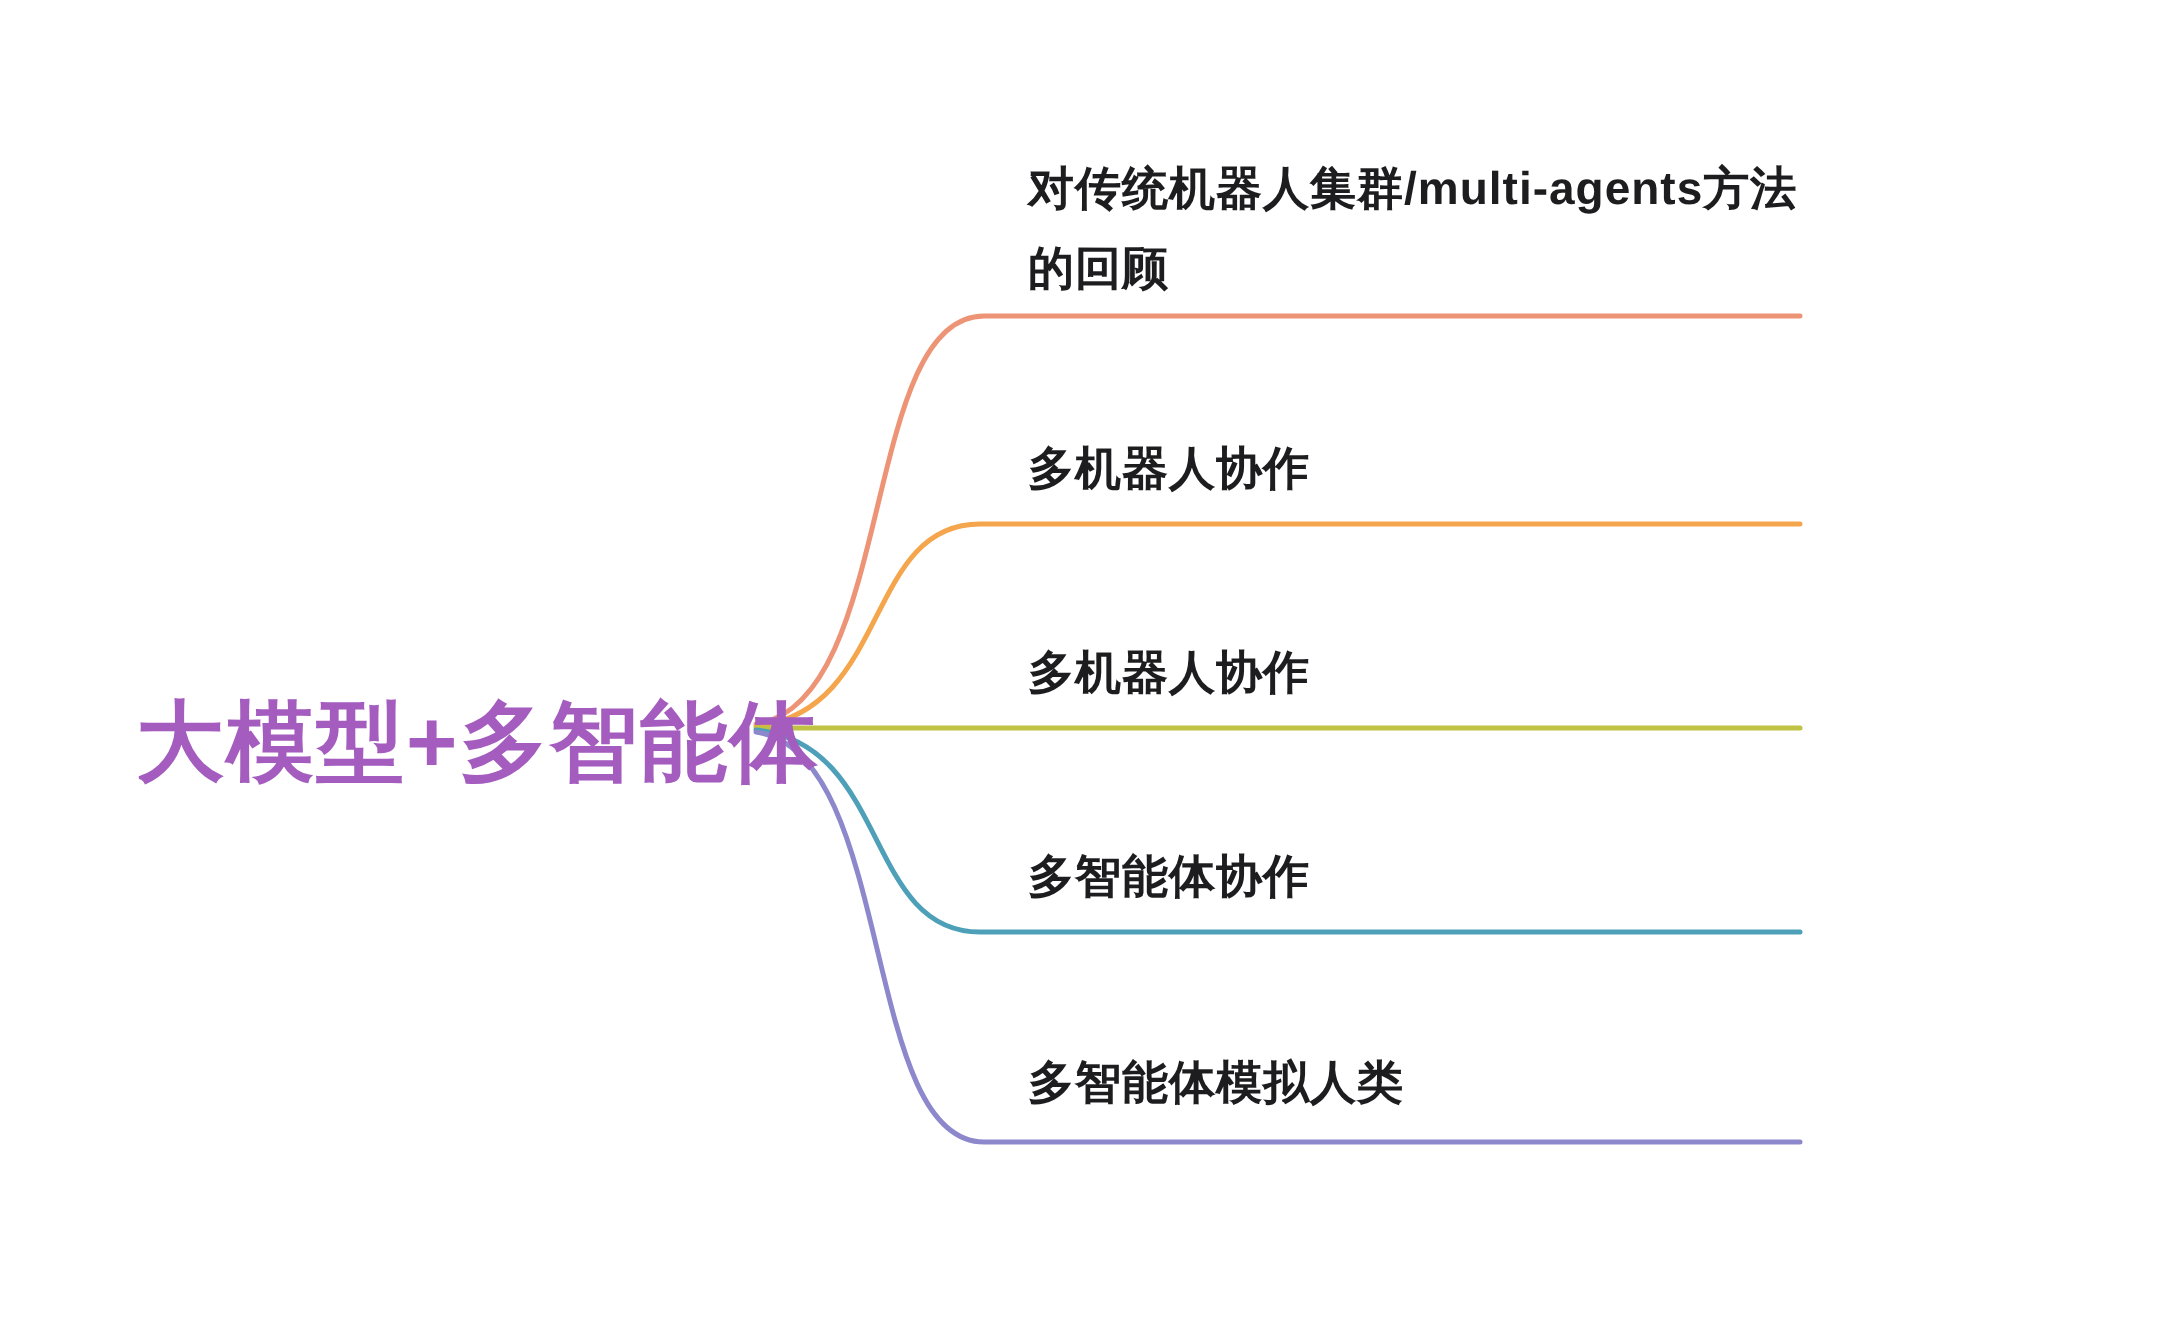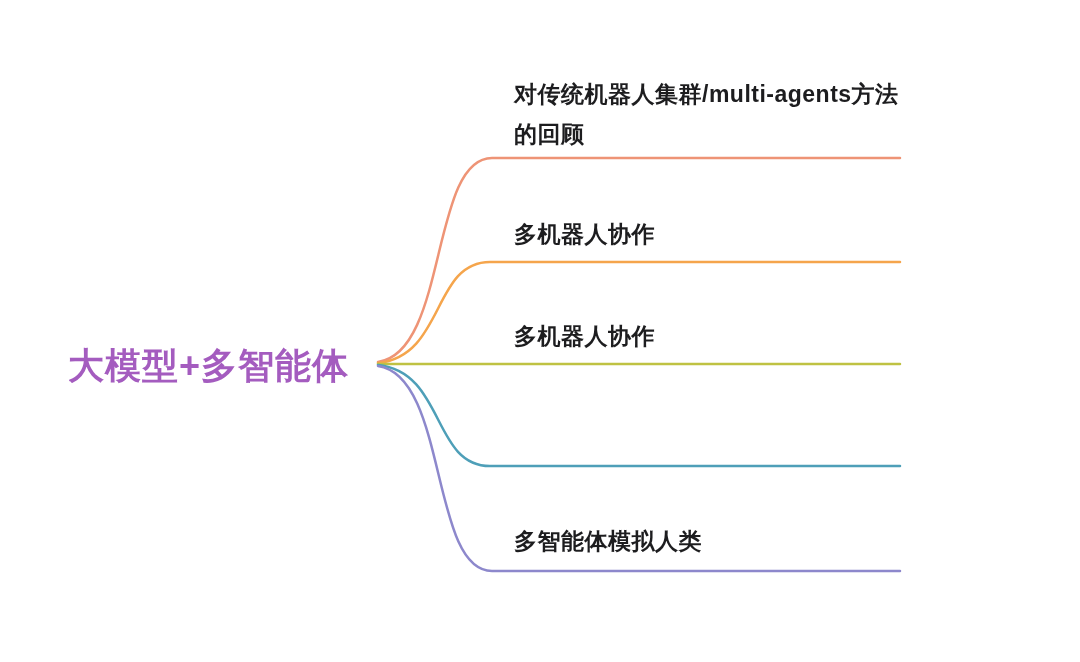--- a/index.html
+++ b/index.html
@@ -24,21 +24,21 @@
   }
   .edges path {
     fill: none;
     stroke-width: 2.5;
     stroke-linecap: round;
   }
   .root-label {
     position: absolute;
     left: 68px;
     top: 342px;
-    font-size: 36px;
+    font-size: 44px;
     font-weight: 700;
     letter-spacing: 1px;
     white-space: nowrap;
     cursor: default;
   }
   .branch-label {
     position: absolute;
     left: 514px;
     font-size: 23px;
     font-weight: 600;
@@ -72,16 +72,17 @@
   </svg>
 
   <div class="root-label" style="color: rgb(164, 92, 191);">大模型+多智能体</div>
 
   <div class="branch-label nowrap pos-2">多机器人协作</div>
 
   <div class="branch-label wrap pos-1">对传统机器人集群/multi-agents方法的回顾</div>
 
   <div class="branch-label nowrap pos-3">多机器人协作</div>
 
+  <div class="branch-label nowrap pos-4">多智能体协作</div>
 
   <div class="branch-label nowrap pos-5">多智能体模拟人类</div>
 
 </div>
 
 </body></html>

